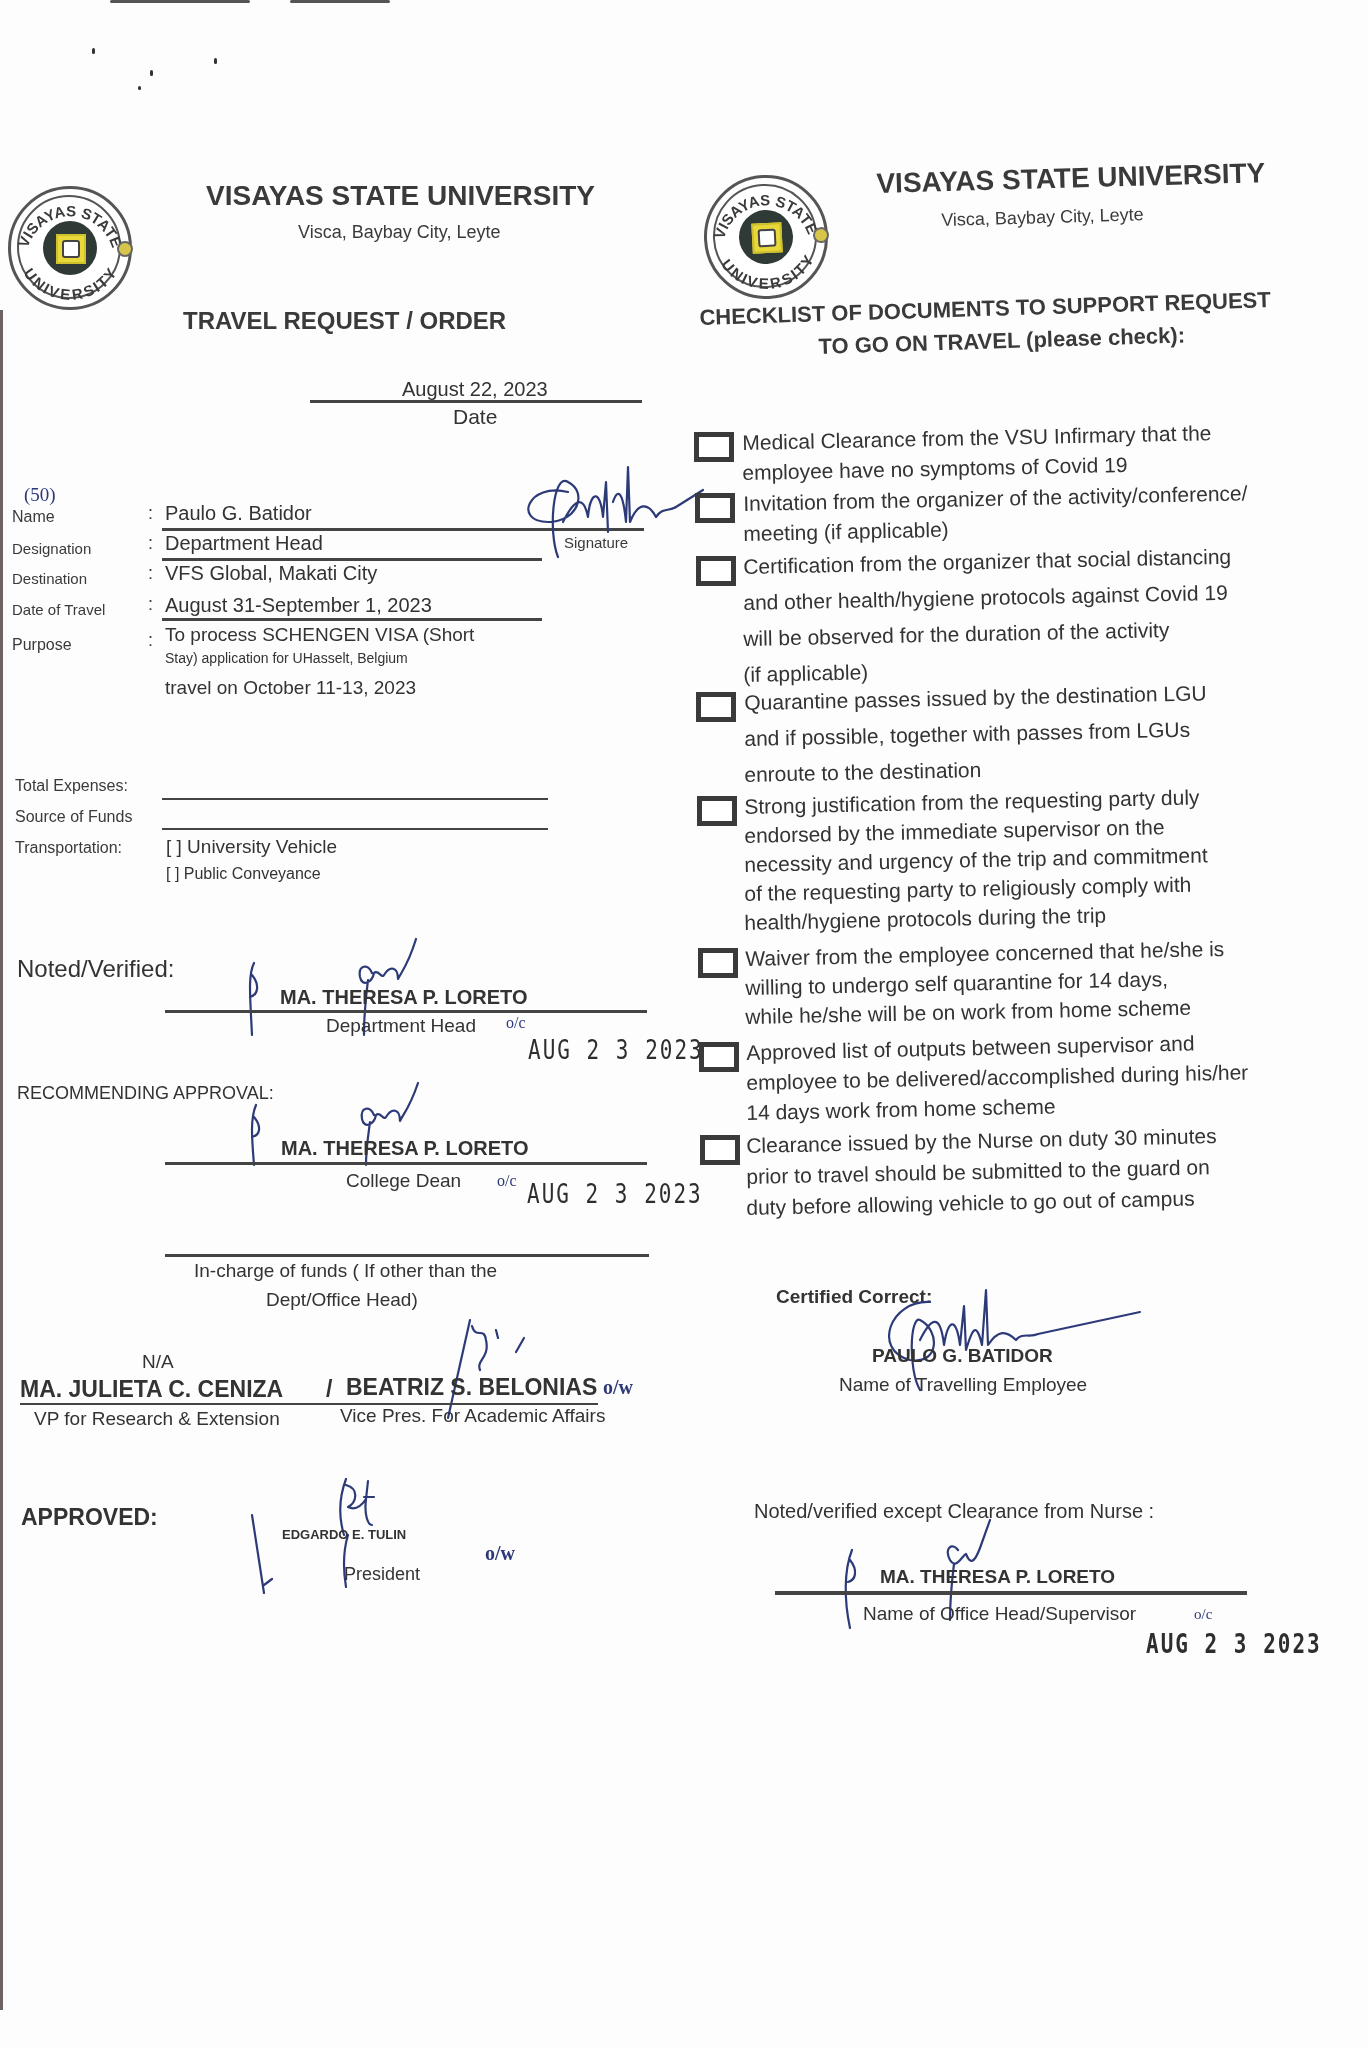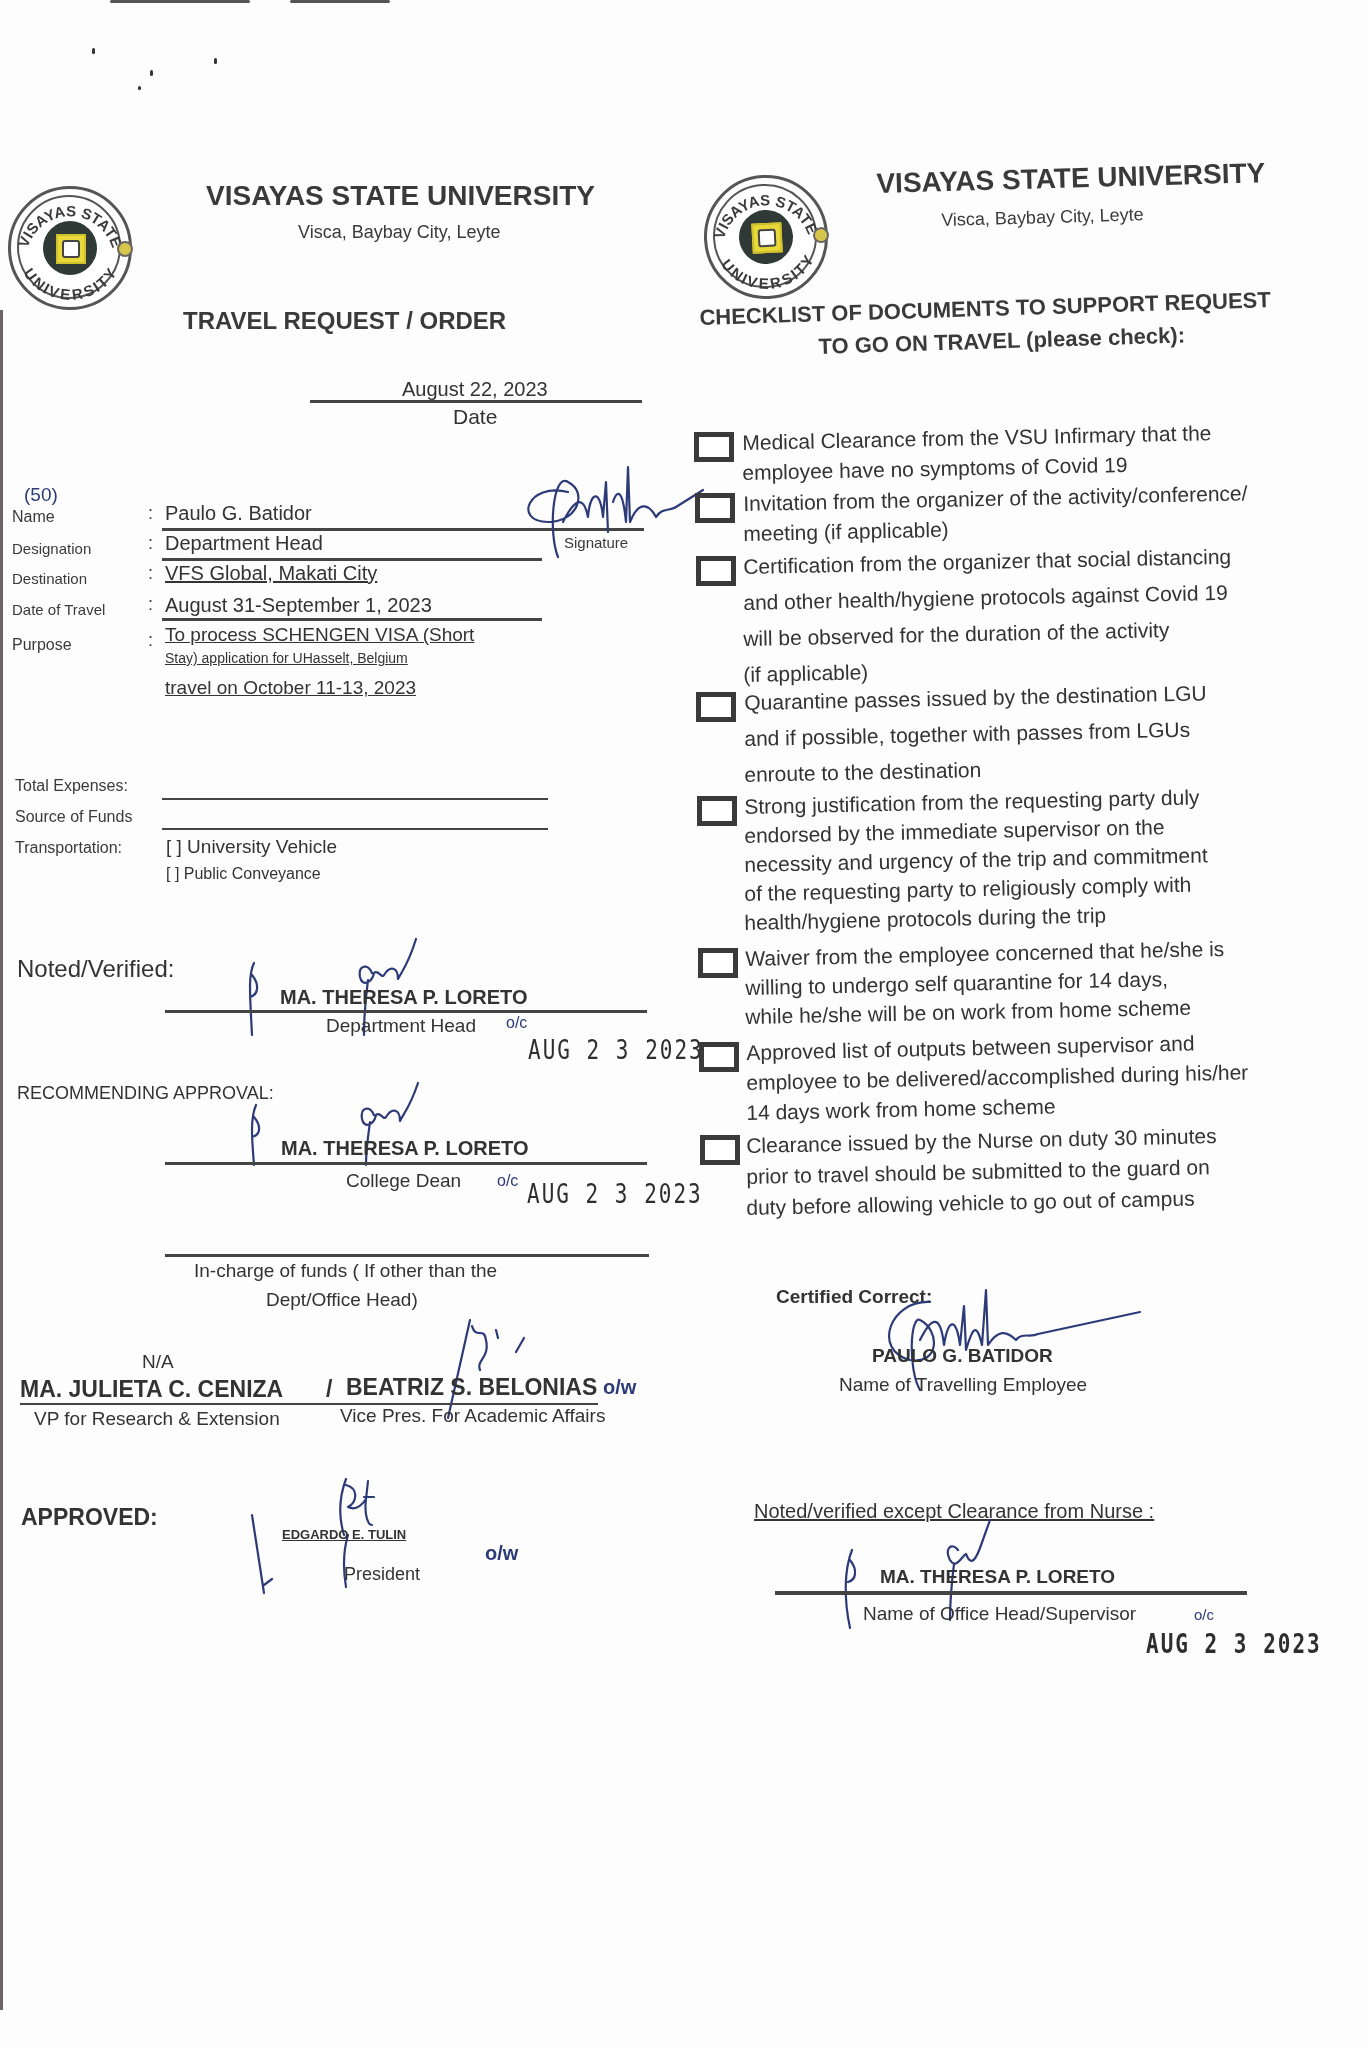--- a/index.html
+++ b/index.html
@@ -22,27 +22,27 @@
     .seal svg { position: absolute; left: 0; top: 0; }
 
     .uni-title { font-weight: bold; font-size: 28px; color: #3a3a3a; white-space: nowrap; }
     .uni-addr { font-size: 18px; color: #3a3a3a; white-space: nowrap; }
     .form-title { font-weight: bold; font-size: 24px; color: #3a3a3a; white-space: nowrap; }
 
     .lbl { font-size: 16px; color: #3a3a3a; white-space: nowrap; }
     .lbl-sm { font-size: 15px; }
     .colon { font-size: 18px; }
     .val { font-size: 20px; color: #333; white-space: nowrap; }
-    .u { text-decoration: underline; }
+    .u { }
     .line { position: absolute; height: 3px; background: #444; }
 
     .sig-name { font-weight: bold; font-size: 20px; color: #333; white-space: nowrap; }
     .sig-role { font-size: 19px; color: #333; white-space: nowrap; }
     .stamp { font-family: "DejaVu Sans Mono", monospace; font-size: 21px; color: #2e2e2e; letter-spacing: 2px; transform: scaleY(1.3); transform-origin: left top; white-space: nowrap; }
-    .ink { position: absolute; color: #2d3a78; font-style: italic; font-family: Liberation Sans, sans-serif; white-space: nowrap; }
+    .ink { position: absolute; color: #2d3a78; font-style: italic; font-family: Liberation Serif, serif; white-space: nowrap; }
 
     .section-lbl { font-size: 24px; color: #333; white-space: nowrap; }
     .section-lbl-caps { font-size: 18px; color: #333; white-space: nowrap; }
 
     .chk { position: absolute; width: 40px; height: 30px; border: 5px solid #3a3a3a; box-sizing: border-box; background: #fff; }
     .chk-text { font-size: 21px; color: #333; line-height: 30px; white-space: nowrap; }
     .sig-svg { position: absolute; overflow: visible; }
     .sig-svg path { fill: none; stroke: #2d3a78; stroke-width: 2.2; stroke-linecap: round; stroke-linejoin: round; }
   </style>
 </head>

